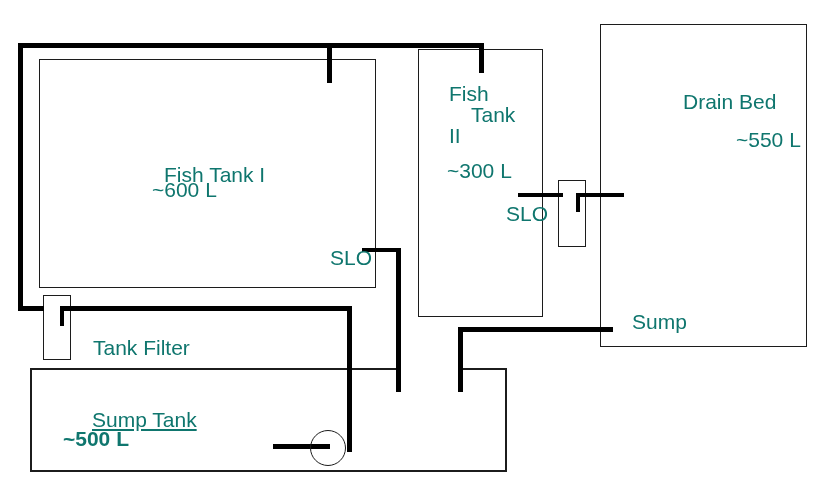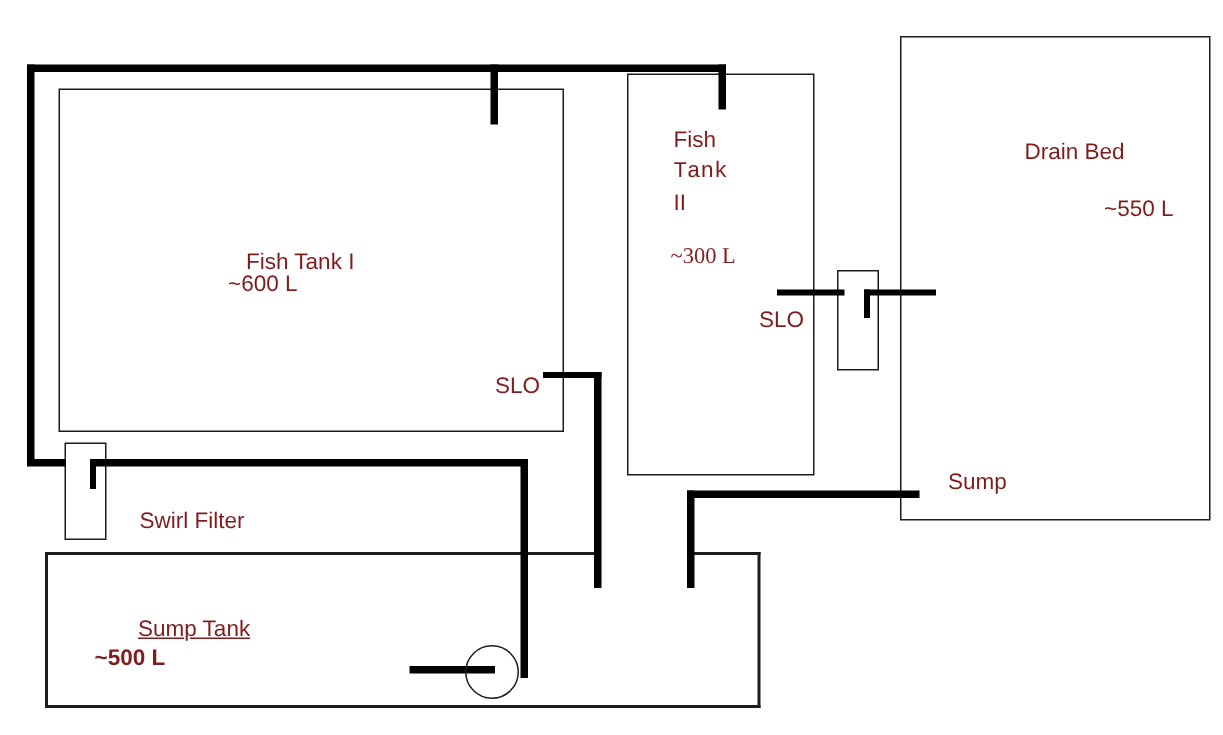--- a/index.html
+++ b/index.html
@@ -32,22 +32,22 @@
     position: absolute;
     left: 310px; top: 430px;
     width: 36px; height: 36px;
     border: 1.6px solid #1c1c1c;
     border-radius: 50%;
     box-sizing: border-box;
     background: transparent;
   }
   .lbl {
     position: absolute;
-    color: #7f1d1d;
-    font-size: 15px;
+    color: #0f766e;
+    font-size: 21px;
     line-height: 16px;
     white-space: nowrap;
   }
   .lbl-multi { line-height: 21px; white-space: pre-line; }
 </style>
 </head>
 <body>
 
 <div class="canvas">
 
@@ -87,28 +87,28 @@
 
   <div class="pipe" style="left:458px; top:327px; width:155px; height:5px;"></div>
   <div class="pipe" style="left:458px; top:327px; width:5px; height:65px;"></div>
 
   <div class="pump"></div>
 
   <div class="lbl" style="left:164px; top:151px;margin-top:16px;">Fish Tank I</div>
   <div class="lbl" style="left:152px; top:182px;">~600 L</div>
 
   <div class="lbl lbl-multi" style="left:449px; top:83px;">Fish</div>
-  <div class="lbl lbl-multi" style="left:449px; top:104px;font-family:Liberation Mono, monospace;">Tank</div>
+  <div class="lbl lbl-multi" style="left:471px; top:104px;">Tank</div>
   <div class="lbl lbl-multi" style="left:449px; top:125px;">II</div>
-  <div class="lbl" style="left:447px; top:163px;font-family:Liberation Serif, serif;">~300 L</div>
+  <div class="lbl" style="left:447px; top:163px;">~300 L</div>
 
   <div class="lbl" style="left:683px; top:94px;">Drain Bed</div>
   <div class="lbl" style="left:692px; top:132px;margin-left:44px;">~550 L</div>
 
   <div class="lbl" style="left:330px; top:250px;">SLO</div>
   <div class="lbl" style="left:506px; top:206px;">SLO</div>
   <div class="lbl" style="left:632px; top:314px;">Sump</div>
-  <div class="lbl" style="left:93px; top:340px;">Swirl Filter</div>
+  <div class="lbl" style="left:93px; top:340px;">Tank Filter</div>
 
   <div class="lbl" style="left:92px; top:412px;text-decoration:underline;">Sump Tank</div>
   <div class="lbl" style="left:63px; top:431px;font-weight:bold;">~500 L</div>
 
 </div>
 
 </body></html>

